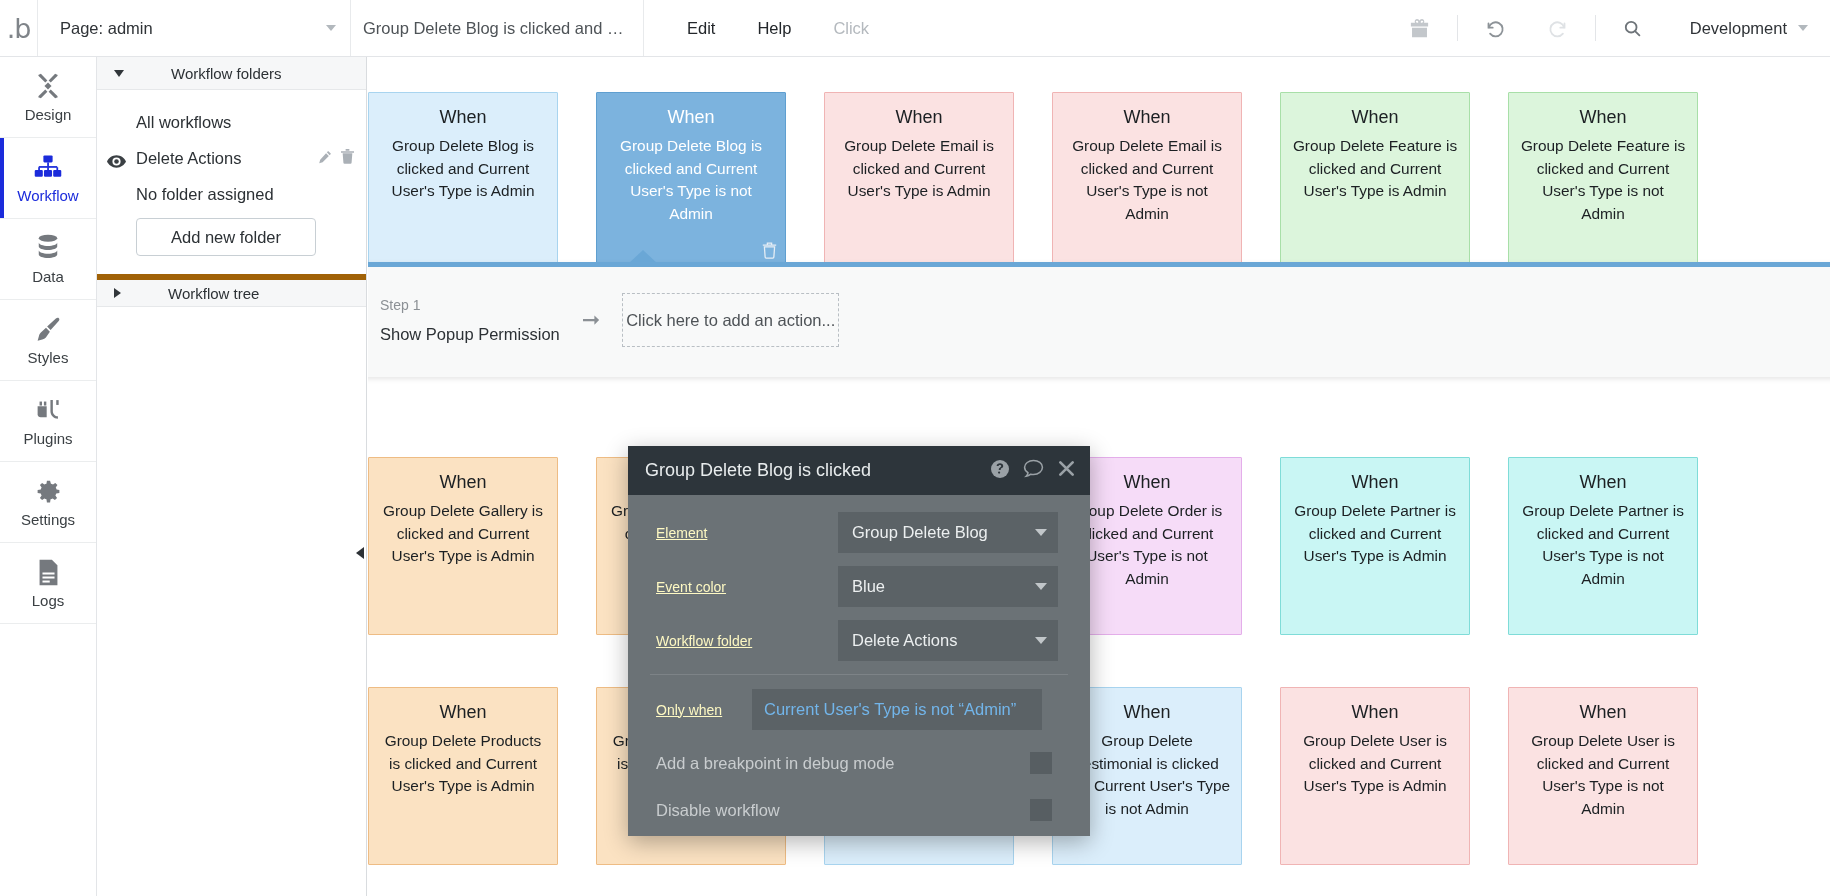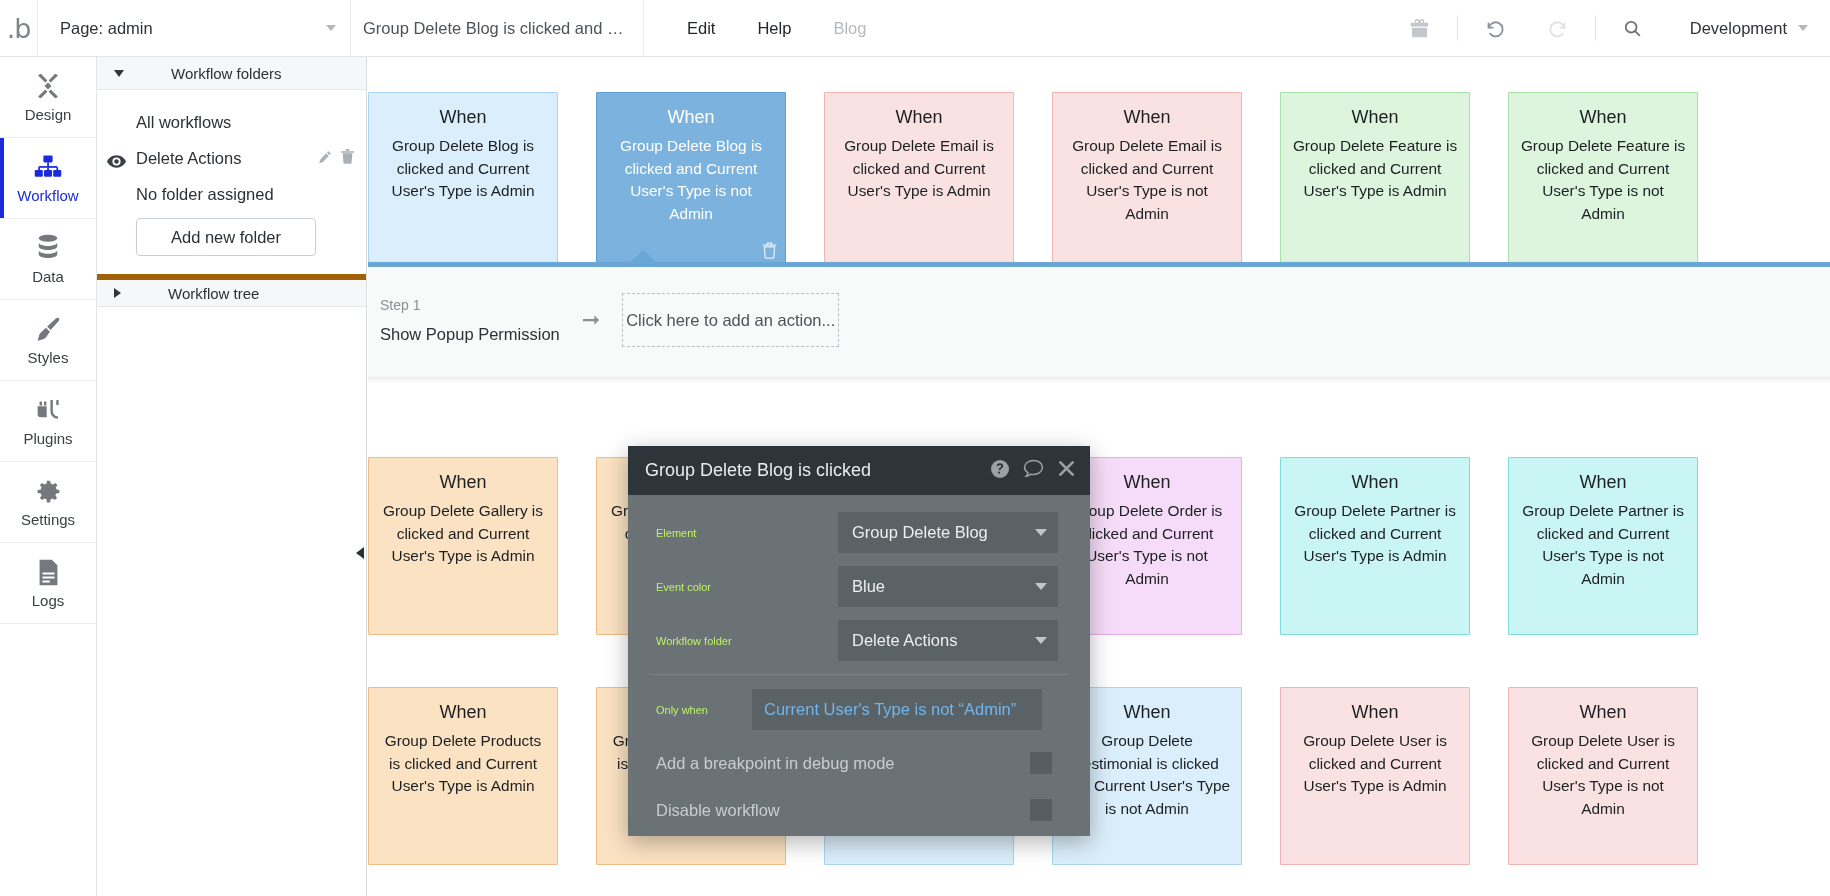--- a/index.html
+++ b/index.html
@@ -182,21 +182,21 @@
   #modal-head {
     height: 49px; background: #2d353b; display: flex; align-items: center;
     padding: 0 14px 0 17px; cursor: move;
   }
   #modal-head .mtitle { font-size: 18px; color: #e8eced; flex: 1; }
   #modal-head .micons { display: flex; align-items: center; gap: 13px; }
   #modal-body {
     height: 341px; background: #6b7276; padding: 17px 0 0 0; position: relative;
   }
   .frow { display: flex; align-items: center; height: 41px; padding-left: 28px; margin-bottom: 13px; }
-  .frow .flabel { width: 182px; font-size: 11px; color: #bef264; }
+  .frow .flabel { width: 182px; font-size: 14px; color: #fef9c3; text-decoration: underline; }
   .fselect {
     width: 220px; height: 41px; background: #5b6266; display: flex;
     align-items: center; padding: 0 11px 0 14px; cursor: pointer;
   }
   .fselect .fval { flex: 1; font-size: 16.5px; color: #eceff0; }
   .caret-light {
     width: 0; height: 0; border-left: 6px solid transparent;
     border-right: 6px solid transparent; border-top: 7px solid #c1c6c9;
   }
   #modal-div {
@@ -231,21 +231,21 @@
     <span class="caret-down"></span>
   </div>
 
   <div id="wf-name-cell">
     <span class="label">Group Delete Blog is clicked and Cu...</span>
   </div>
 
   <div id="menu-cell">
     <div class="menu-item">Edit</div>
     <div class="menu-item">Help</div>
-    <div class="menu-item saved">Blog</div>
+    <div class="menu-item saved">Click</div>
   </div>
 
   <div id="topbar-spacer"></div>
 
   <div id="topbar-right">
     <div class="tb-icon">
       <svg width="23" height="23" viewBox="0 0 24 24" fill="#c3c7cb">
         <path d="M9.4 2.2c-1.3 0-2.4 1.1-2.4 2.4 0 .5.2 1 .4 1.4H3v4h18v-4h-4.4c.3-.4.4-.9.4-1.4 0-1.3-1.1-2.4-2.4-2.4-1.3 0-2.2.8-2.6 1.8-.4-1-1.3-1.8-2.6-1.8zm0 1.6c.7 0 1.3.6 1.3 1.3 0 .3-.1.6-.2.9H9.4c-.7 0-1.2-.6-1.2-1.2s.5-1 1.2-1zm5.2 0c.7 0 1.2.4 1.2 1s-.5 1.2-1.2 1.2h-1.1c-.1-.3-.2-.6-.2-.9 0-.7.6-1.3 1.3-1.3zM4.2 11.2V21h15.6v-9.8H4.2z"></path>
       </svg>
     </div>

